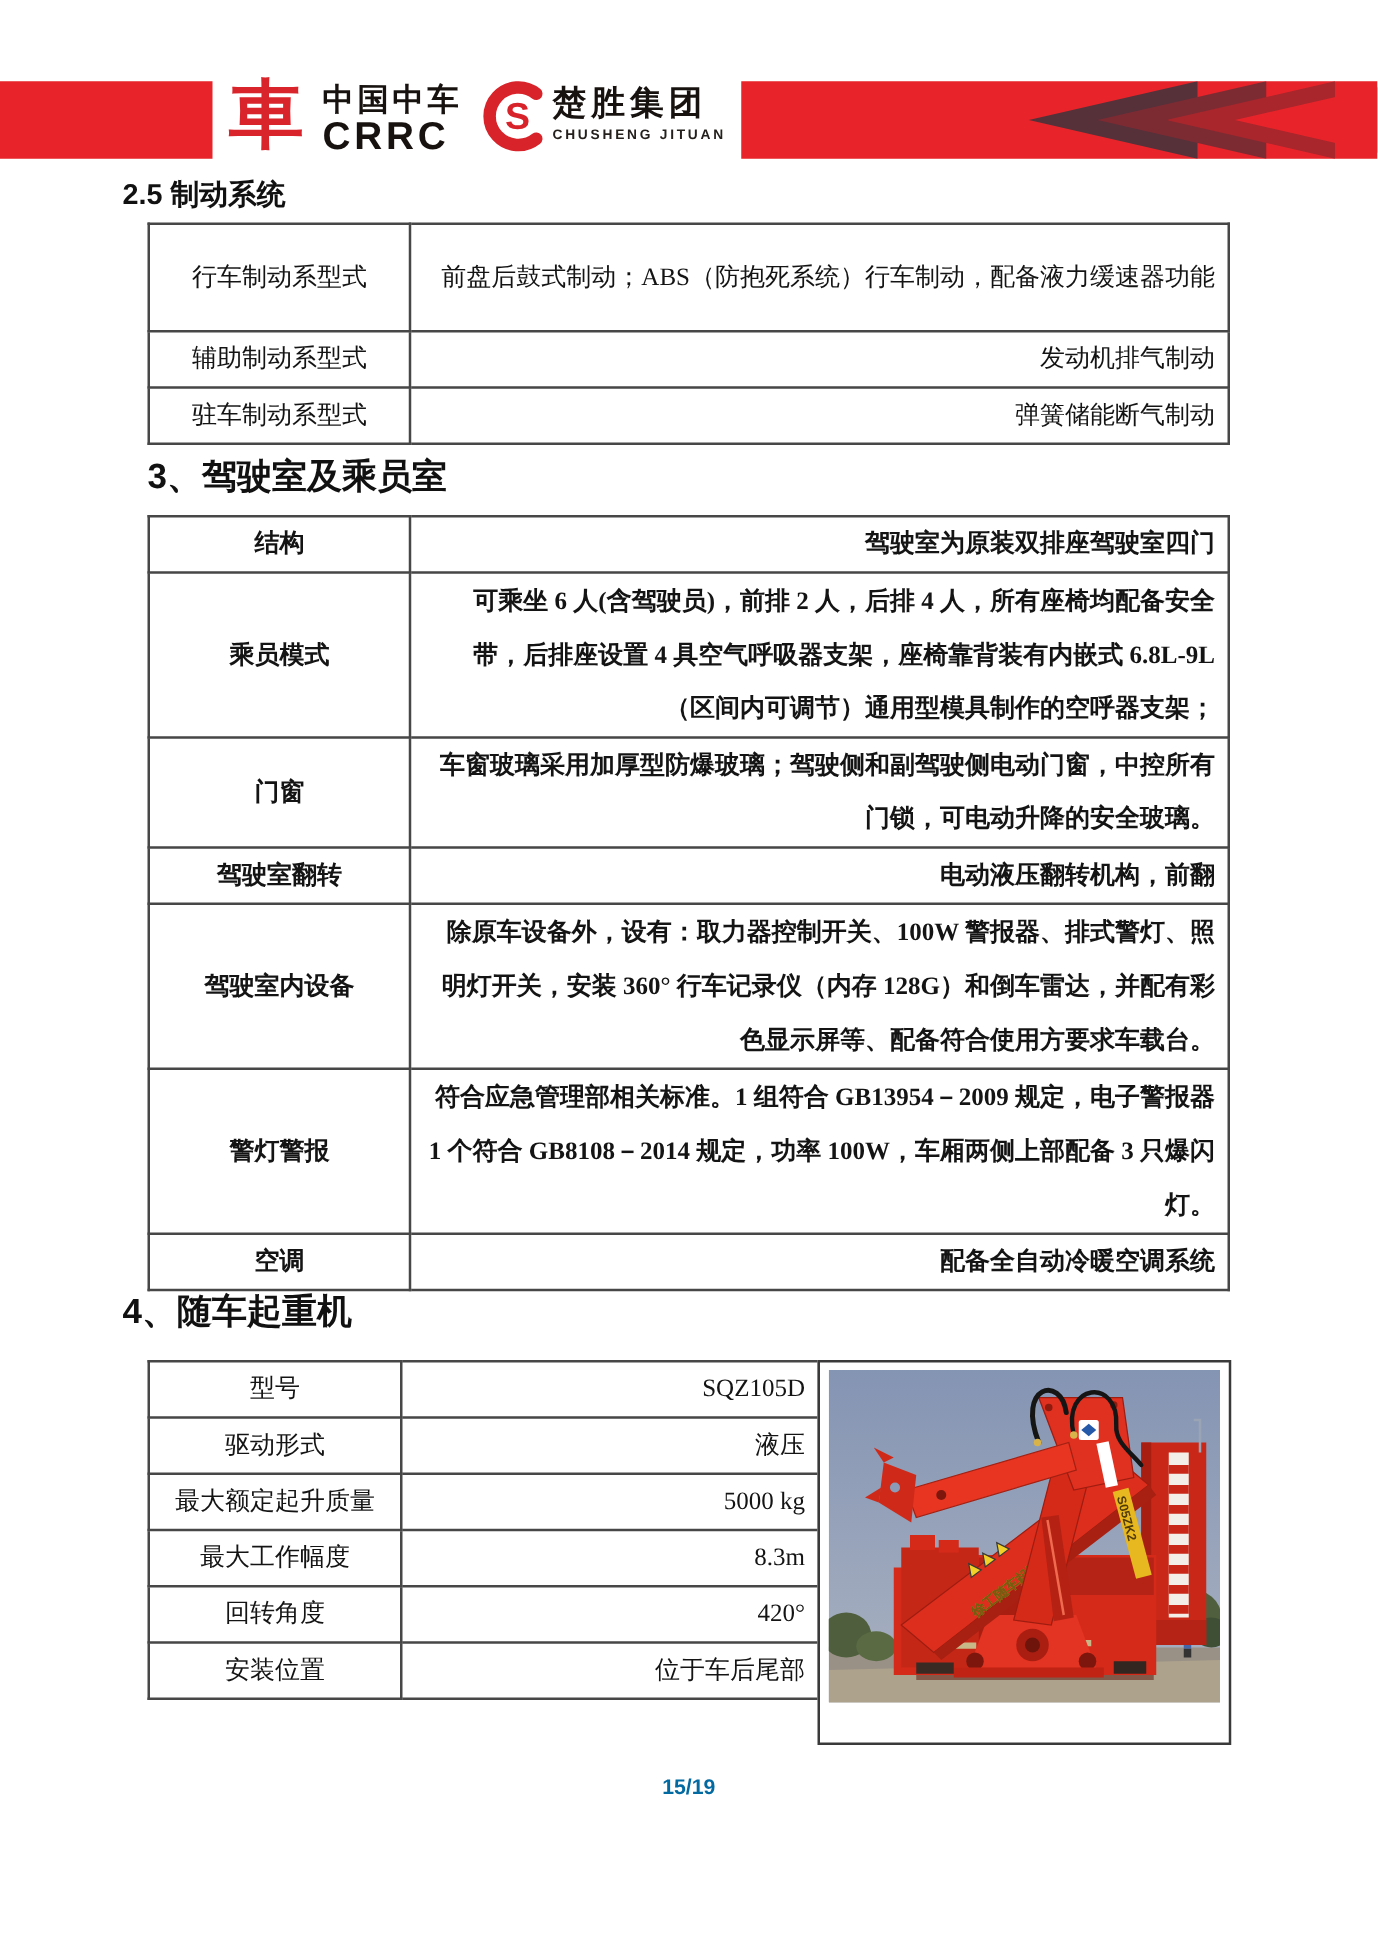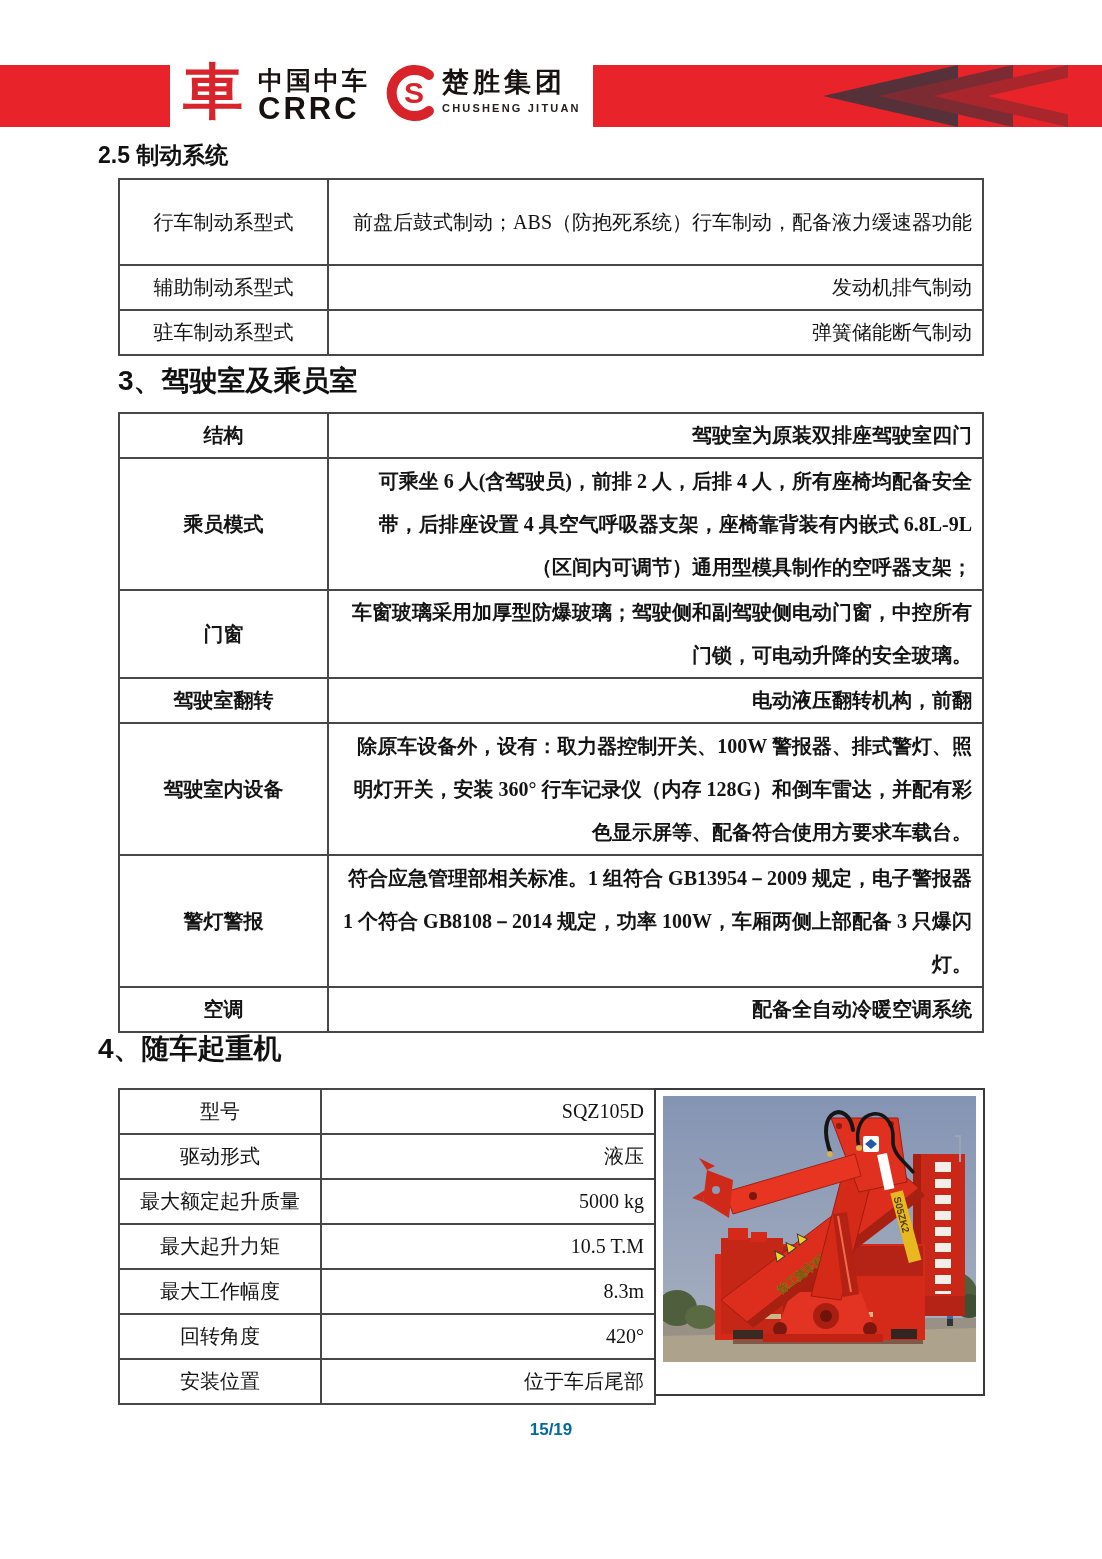--- a/index.html
+++ b/index.html
@@ -169,24 +169,20 @@
   </tr>
   <tr class="rh1">
     <td class="lbl">驱动形式</td>
     <td class="val">液压</td>
   </tr>
   <tr class="rh1">
     <td class="lbl">最大额定起升质量</td>
     <td class="val">5000 kg</td>
   </tr>
   <tr class="rh1">
-    <td class="lbl">最大起升力矩</td>
-    <td class="val">10.5 T.M</td>
-  </tr>
-  <tr class="rh1">
     <td class="lbl">最大工作幅度</td>
     <td class="val">8.3m</td>
   </tr>
   <tr class="rh1">
     <td class="lbl">回转角度</td>
     <td class="val">420°</td>
   </tr>
   <tr class="rh1">
     <td class="lbl">安装位置</td>
     <td class="val">位于车后尾部</td>

